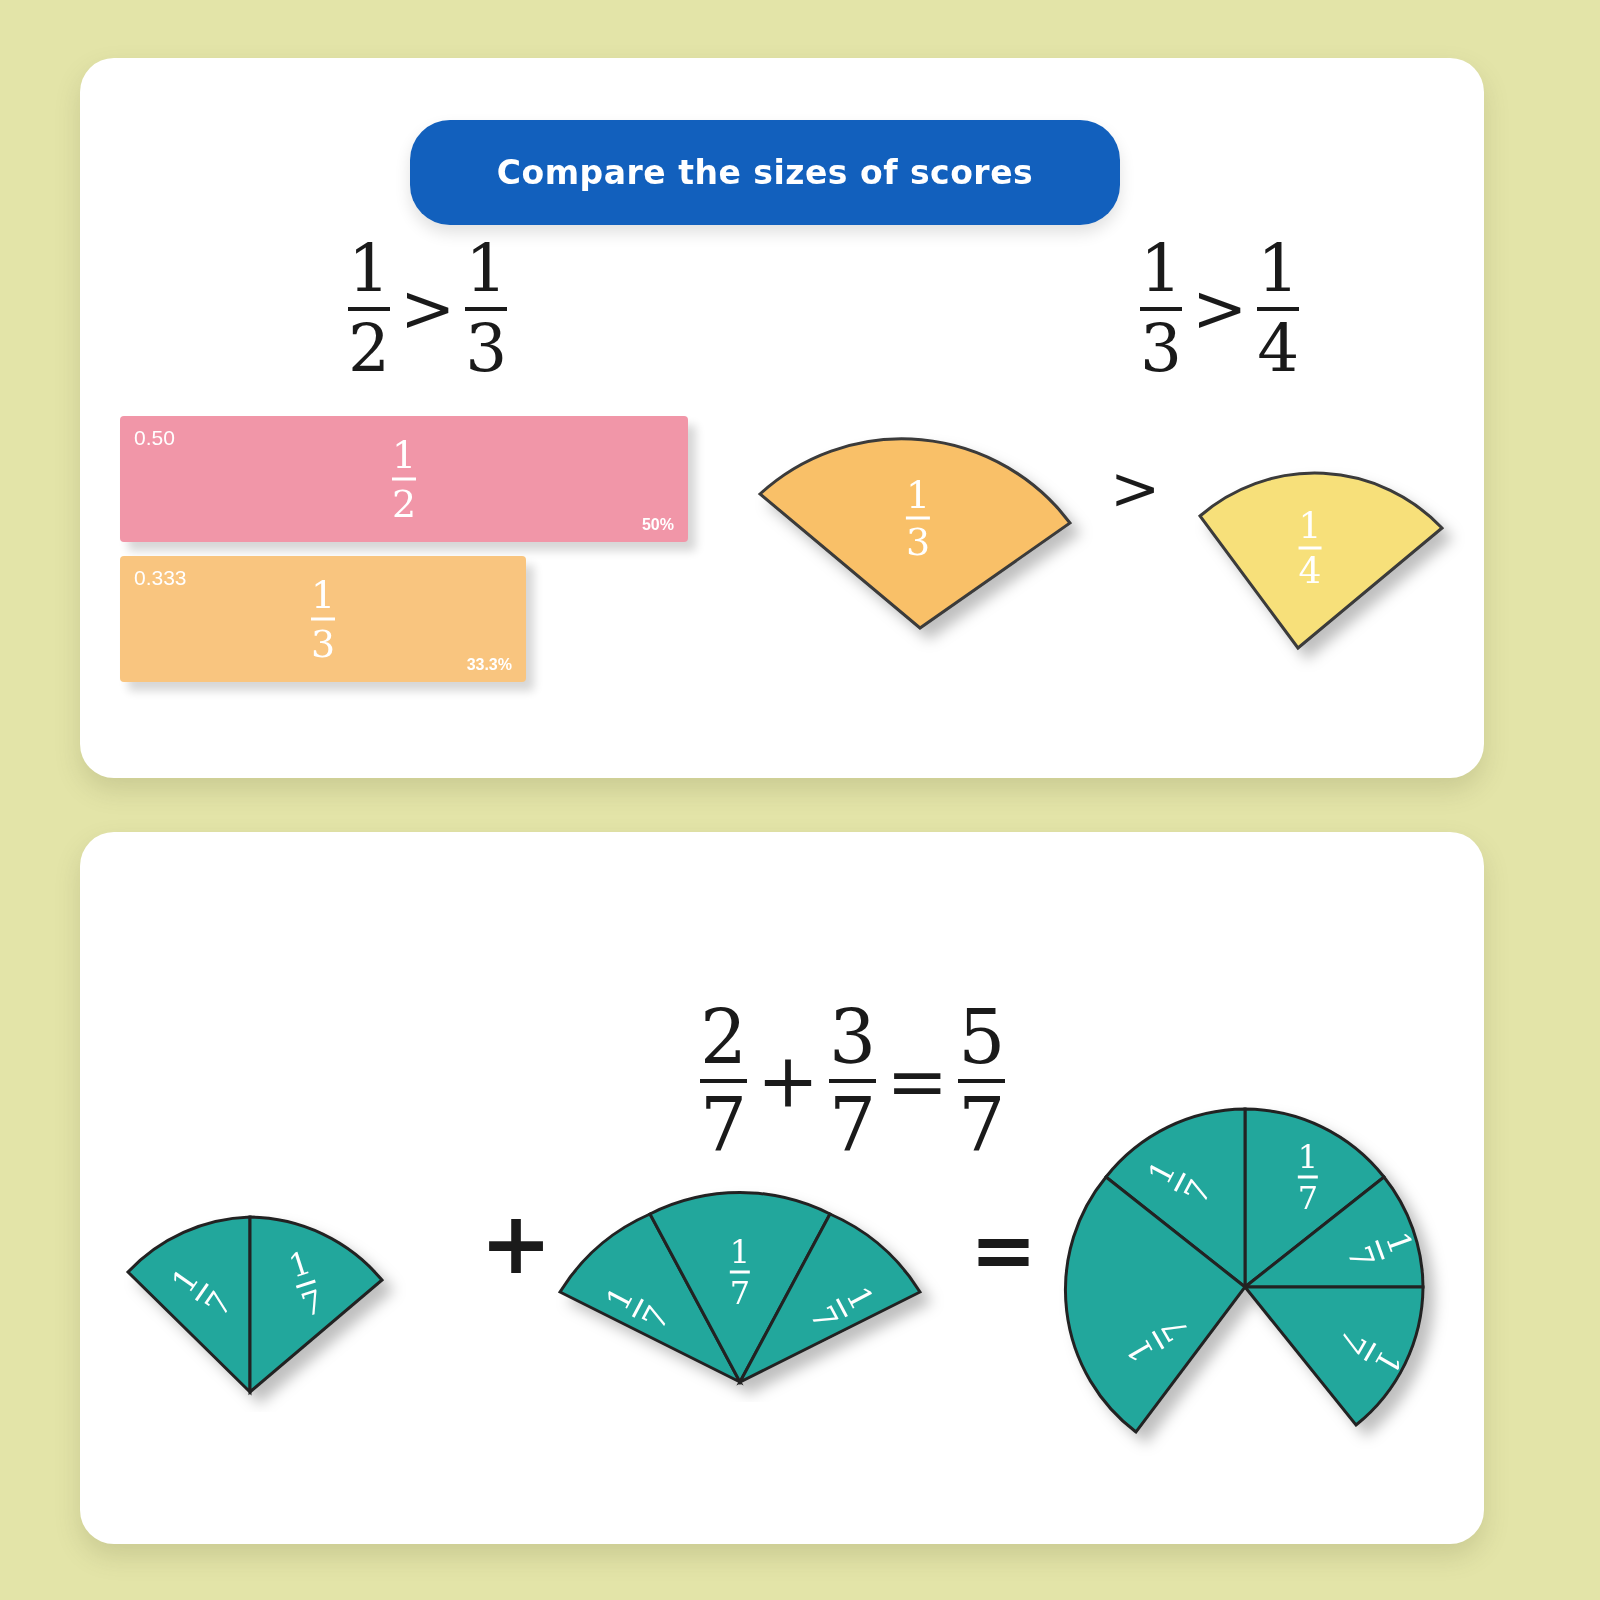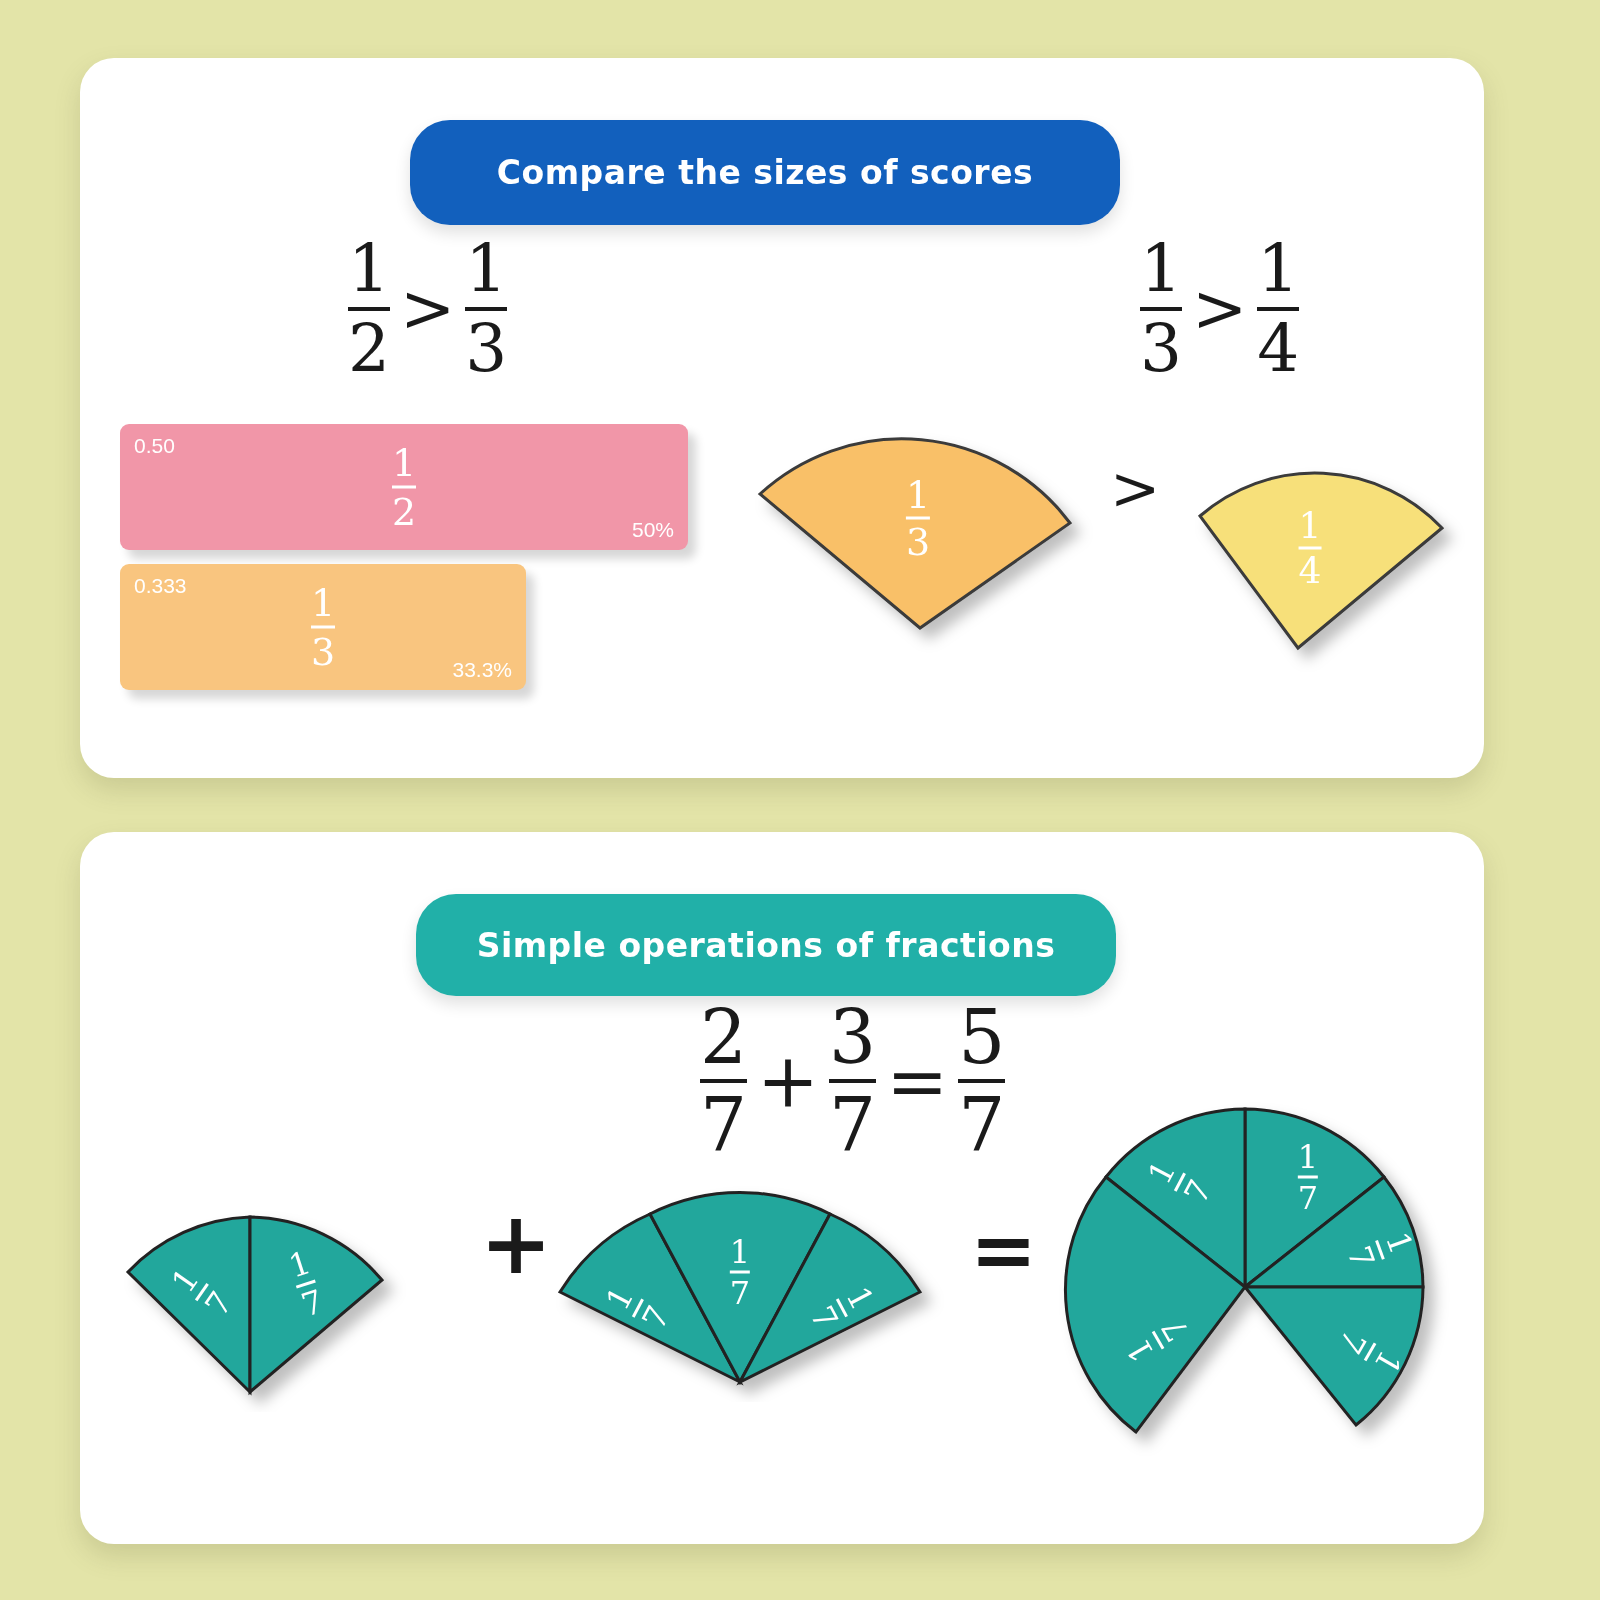--- a/index.html
+++ b/index.html
@@ -109,24 +109,23 @@
   }
   #expr-sum {
     left: 620px;
     top: 168px;
     font-size: 74px;
   }
 
   
   .bar-block {
     position: absolute;
-    border-radius: 9px;
+    border-radius: 4px;
     box-shadow: 8px 9px 10px rgba(0,0,0,0.16);
     color: #ffffff;
-    margin-top: 8px;
   }
   #bar-half {
     left: 40px;
     top: 358px;
     width: 568px;
     height: 126px;
     background: #f196a8;
   }
   #bar-third {
     left: 40px;
@@ -139,22 +138,22 @@
     position: absolute;
     left: 14px;
     top: 10px;
     font-size: 21px;
     font-family: "Liberation Sans", sans-serif;
   }
   .bar-percent {
     position: absolute;
     right: 14px;
     bottom: 8px;
-    font-size: 21px;
-    font-weight: normal;
+    font-size: 16px;
+    font-weight: bold;
     font-family: "Liberation Sans", sans-serif;
   }
   .bar-frac {
     position: absolute;
     left: 0;
     right: 0;
     top: 50%;
     transform: translateY(-50%);
     display: flex;
     justify-content: center;
@@ -301,21 +300,20 @@
       <span class="wedge-label" style="left:140px; top:150px; font-size:36px;">
         <span>1</span>
         <span class="bar"></span>
         <span>4</span>
       </span>
     </div>
   </div>
 
   <div class="card" id="card-operations">
 
-    <div class="pill" id="pill-operations">Simple operations of fractions</div>
 
     <div class="expr" id="expr-sum">
       <span class="frac">
         <span>2</span>
         <span class="bar"></span>
         <span>7</span>
       </span>
       <span class="op">+</span>
       <span class="frac">
         <span>3</span>

